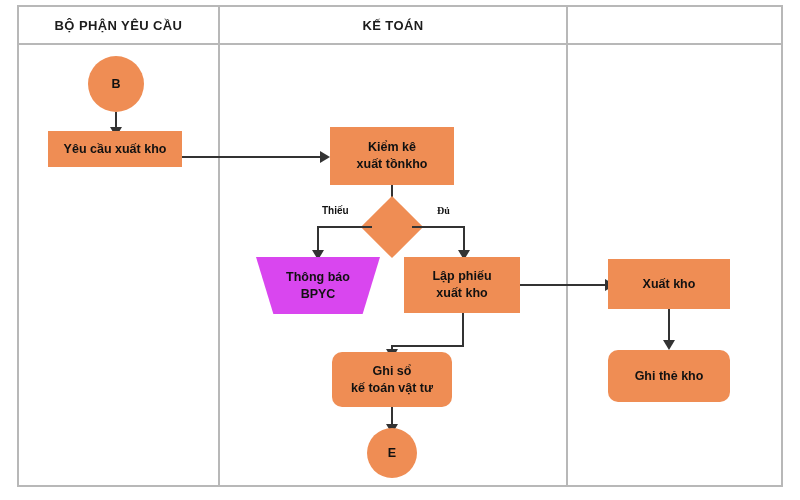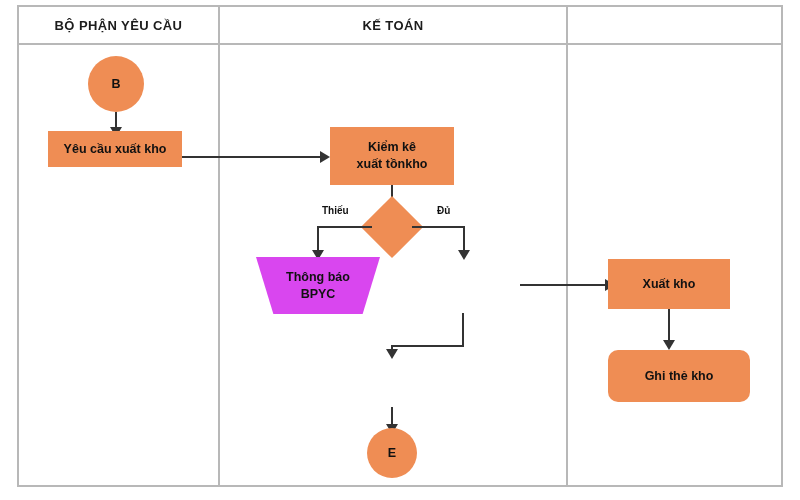--- a/index.html
+++ b/index.html
@@ -168,40 +168,44 @@
   </div>
 
   <div class="conn-line conn-h" style="left:317px; top:226px; width:55px;"></div>
   <div class="conn-line conn-v" style="left:317px; top:226px; height:28px;"></div>
   <div class="arrowhead arrow-down" style="left:312px; top:250px;"></div>
   <div class="edge-label" style="left:322px; top:205px;">Thiếu</div>
 
   <div class="conn-line conn-h" style="left:412px; top:226px; width:53px;"></div>
   <div class="conn-line conn-v" style="left:463px; top:226px; height:28px;"></div>
   <div class="arrowhead arrow-down" style="left:458px; top:250px;"></div>
-  <div class="edge-label" style="left:437px; top:205px;">Đủ</div>
+  <div class="edge-label" style="left:437px; top:205px;font-family:Liberation Serif, serif;">Đủ</div>
 
   <div class="node trapezoid" style="left:256px; top:257px; width:124px; height:57px;">Thông báo
 BPYC</div>
 
+  <div class="node rect" style="left:404px; top:257px; width:116px; height:56px;">Lập phiếu
+xuất kho</div>
 
   <div class="conn-line conn-h" style="left:520px; top:284px; width:88px;"></div>
   <div class="arrowhead arrow-right" style="left:605px; top:279px;"></div>
 
   <div class="conn-line conn-v" style="left:462px; top:313px; height:34px;"></div>
   <div class="conn-line conn-h" style="left:391px; top:345px; width:73px;"></div>
   <div class="conn-line conn-v" style="left:391px; top:345px; height:8px;"></div>
   <div class="arrowhead arrow-down" style="left:386px; top:349px;"></div>
 
+  <div class="node rounded" style="left:332px; top:352px; width:120px; height:55px;">Ghi sổ
+kế toán vật tư</div>
 
   <div class="conn-line conn-v" style="left:391px; top:407px; height:22px;"></div>
   <div class="arrowhead arrow-down" style="left:386px; top:424px;"></div>
 
   <div class="node circle" style="left:367px; top:428px; width:50px; height:50px;">E</div>
 
   <div class="node rect" style="left:608px; top:259px; width:122px; height:50px;">Xuất kho</div>
 
   <div class="conn-line conn-v" style="left:668px; top:309px; height:34px;"></div>
   <div class="arrowhead arrow-down" style="left:663px; top:340px;"></div>
 
-  <div class="node rounded" style="left:608px; top:350px; width:142px; height:52px;">Ghi thẻ kho</div>
+  <div class="node rounded" style="left:608px; top:350px; width:122px; height:52px;">Ghi thẻ kho</div>
 
 </div>
 
 </body></html>

